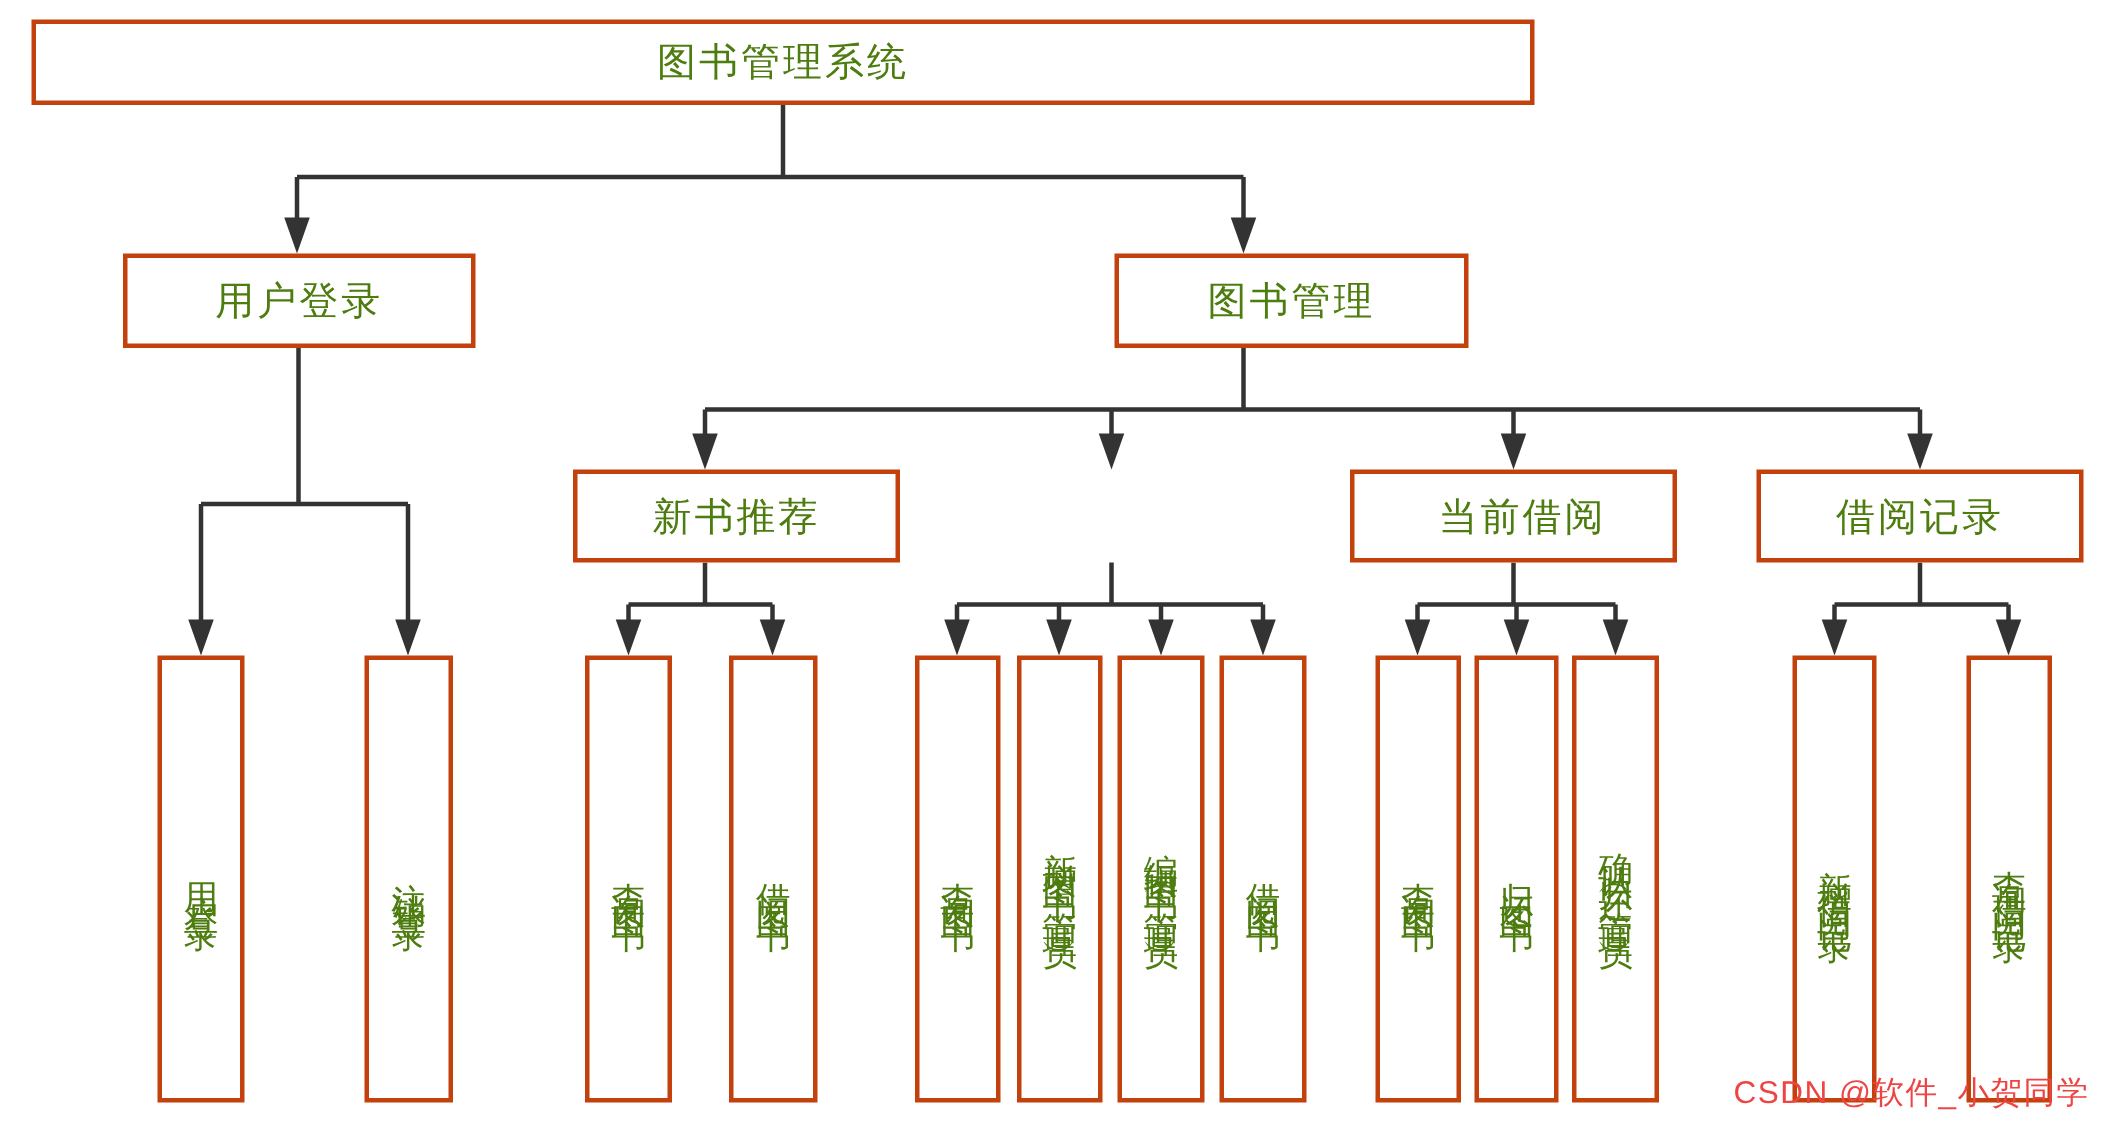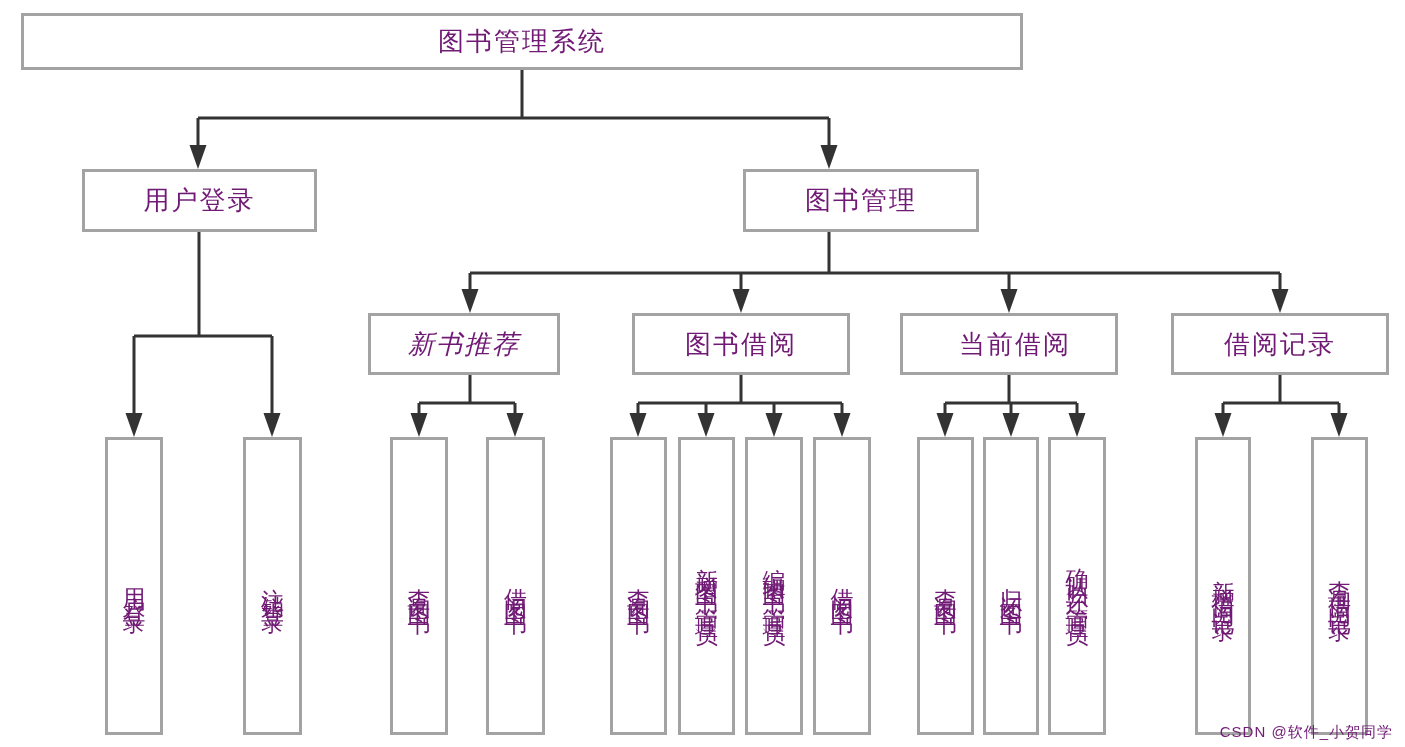--- a/index.html
+++ b/index.html
@@ -12,41 +12,41 @@
     overflow: hidden;
   }
   svg.connectors {
     position: absolute;
     left: 0; top: 0;
     width: 1405px; height: 747px;
   }
   .box {
     position: absolute;
     box-sizing: border-box;
-    border: 3px solid #a3a3a3;
+    border: 3px solid #c2410c;
     background: #ffffff;
     display: flex;
     align-items: center;
     justify-content: center;
-    color: #701a75;
+    color: #4d7c0f;
   }
   .hbox { font-size: 26px; letter-spacing: 2px; }
   .vbox { font-size: 23px; }
   .vtext {
     writing-mode: vertical-rl;
     text-orientation: mixed;
     letter-spacing: 8px;
     line-height: 1;
     white-space: nowrap;
   }
   
   .n-root   { left: 21px;   top: 13px;  width: 1002px; height: 57px; }
   .n-login  { left: 82px;   top: 169px; width: 235px;  height: 63px; }
   .n-mgmt   { left: 743px;  top: 169px; width: 236px;  height: 63px; }
-  .n-nbr    { left: 368px;  top: 313px; width: 192px;  height: 62px; font-style: italic; }
+  .n-nbr    { left: 382px;  top: 313px; width: 218px;  height: 62px; }
   .n-bb     { left: 632px;  top: 313px; width: 218px;  height: 62px; }
   .n-cb     { left: 900px;  top: 313px; width: 218px;  height: 62px; padding-left: 12px; }
   .n-br     { left: 1171px; top: 313px; width: 218px;  height: 62px; }
   .leaf { top: 437px; height: 298px; }
   .l-1  { left: 105px;  width: 58px; }
   .l-2  { left: 243px;  width: 59px; }
   .l-3  { left: 390px;  width: 58px; }
   .l-4  { left: 486px;  width: 59px; }
   .l-5  { left: 610px;  width: 57px; }
   .l-6  { left: 678px;  width: 57px; }
@@ -54,22 +54,22 @@
   .l-8  { left: 813px;  width: 58px; }
   .l-9  { left: 917px;  width: 57px; }
   .l-10 { left: 983px;  width: 56px; }
   .l-11 { left: 1048px; width: 58px; }
   .l-12 { left: 1195px; width: 56px; }
   .l-13 { left: 1311px; width: 57px; }
   .watermark {
     position: absolute;
     right: 12px;
     bottom: 5px;
-    font-size: 15px;
-    color: #701a75;
+    font-size: 21px;
+    color: #ef4444;
     letter-spacing: 1px;
   }
 </style>
 </head>
 <body>
 
 <div class="canvas">
 
   <svg class="connectors" viewBox="0 0 1405 747" xmlns="http://www.w3.org/2000/svg">
     <g stroke="#333333" stroke-width="3" fill="none">
@@ -111,23 +111,20 @@
   <div class="box hbox n-login">
     <span>用户登录</span>
   </div>
   <div class="box hbox n-mgmt">
     <span>图书管理</span>
   </div>
 
   <div class="box hbox n-nbr">
     <span>新书推荐</span>
   </div>
-  <div class="box hbox n-bb">
-    <span>图书借阅</span>
-  </div>
   <div class="box hbox n-cb">
     <span>当前借阅</span>
   </div>
   <div class="box hbox n-br">
     <span>借阅记录</span>
   </div>
 
   <div class="box vbox leaf l-1">
     <span class="vtext">用户登录</span>
   </div>

